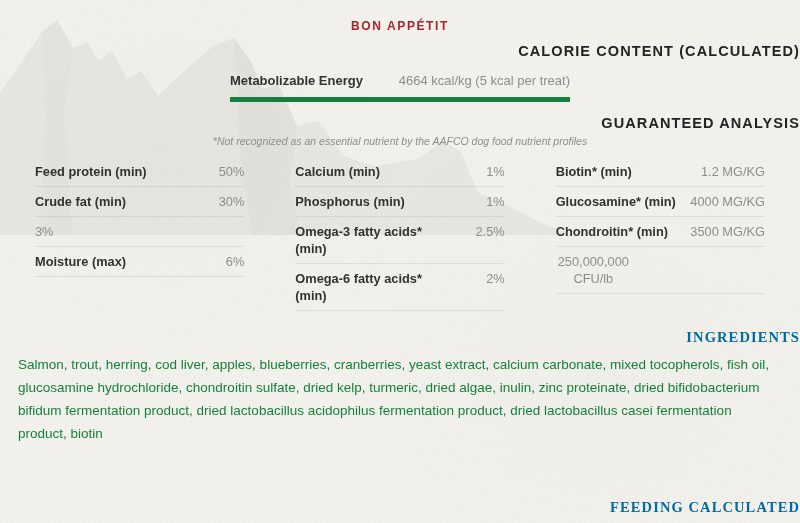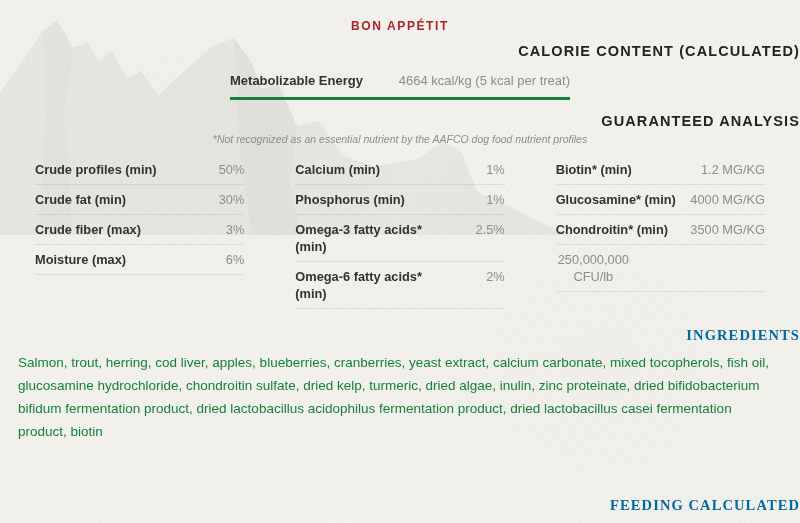--- a/index.html
+++ b/index.html
@@ -44,21 +44,21 @@
     color: #232326;
     margin-left: 8px;
   }
   .section-heading.navy { color: #0369a1; font-family: Liberation Serif, serif; }
   .h-calorie { margin-top: 10px; }
 
   .energy-row {
     width: 340px;
     margin: 10px auto 0 auto;
     padding: 4px 0 9px 0;
-    border-bottom: 3px solid #15803d;
+    border-bottom: 5px solid #15803d;
     display: flex;
     justify-content: space-between;
     align-items: baseline;
   }
   .energy-row .lbl { font-size: 13px; font-weight: bold; color: #323232; }
   .energy-row .val { font-size: 13px; color: #8e8d8a; }
 
   .h-guaranteed { margin-top: 13px; padding-left: 26px; }
   .ga-note {
     margin-top: 4px;
@@ -121,29 +121,28 @@
     <span class="val">4664 kcal/kg (5 kcal per treat)</span>
   </div>
 
   <div class="section-heading h-guaranteed">GUARANTEED ANALYSIS</div>
 
   <div class="ga-note">*Not recognized as an essential nutrient by the AAFCO dog food nutrient profiles</div>
 
   <div class="ga-grid">
     <div class="ga-col">
       <div class="ga-row">
-        <span class="lbl">Crude profiles (min)</span>
+        <span class="lbl">Feed protein (min)</span>
         <span class="val">50%</span>
       </div>
       <div class="ga-row">
         <span class="lbl">Crude fat (min)</span>
         <span class="val">30%</span>
       </div>
       <div class="ga-row">
-        <span class="lbl">Crude fiber (max)</span>
         <span class="val">3%</span>
       </div>
       <div class="ga-row">
         <span class="lbl">Moisture (max)</span>
         <span class="val">6%</span>
       </div>
     </div>
     <div class="ga-col">
       <div class="ga-row">
         <span class="lbl">Calcium (min)</span>

